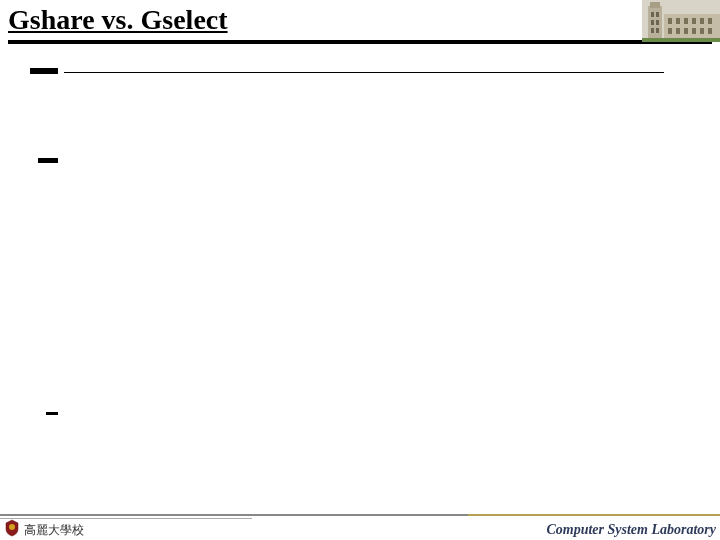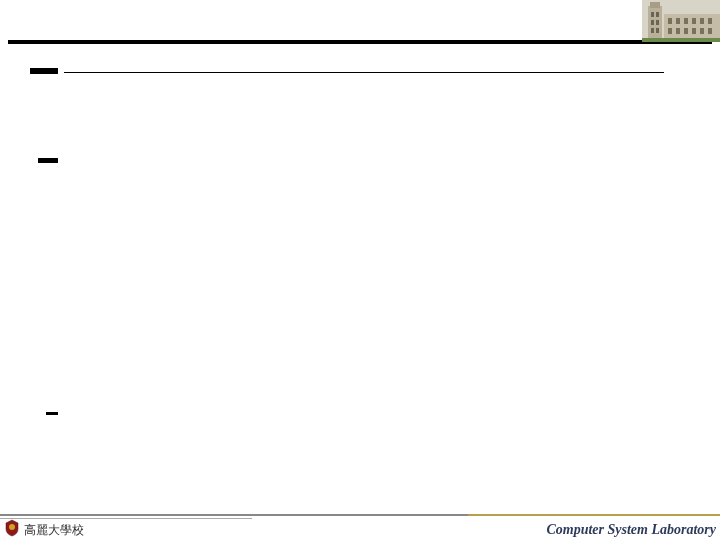--- a/index.html
+++ b/index.html
@@ -105,20 +105,21 @@
       left: 0;
       right: 65%;
       height: 1px;
       background: #aaa;
     }
   </style>
 </head>
 <body>
 
 <div class="header-area">
+  <div class="title">Gshare vs. Gselect</div>
   <div class="header-rule"></div>
   <div class="building">
     <svg width="78" height="42" viewBox="0 0 78 42">
       <rect x="0" y="0" width="78" height="42" fill="#d8d4c8"></rect>
       <rect x="6" y="6" width="14" height="36" fill="#b8b09a"></rect>
       <rect x="8" y="2" width="10" height="6" fill="#a89e86"></rect>
       <rect x="22" y="14" width="56" height="28" fill="#c4bca6"></rect>
       <rect x="9" y="12" width="3" height="5" fill="#6b6450"></rect>
       <rect x="14" y="12" width="3" height="5" fill="#6b6450"></rect>
       <rect x="9" y="20" width="3" height="5" fill="#6b6450"></rect>

